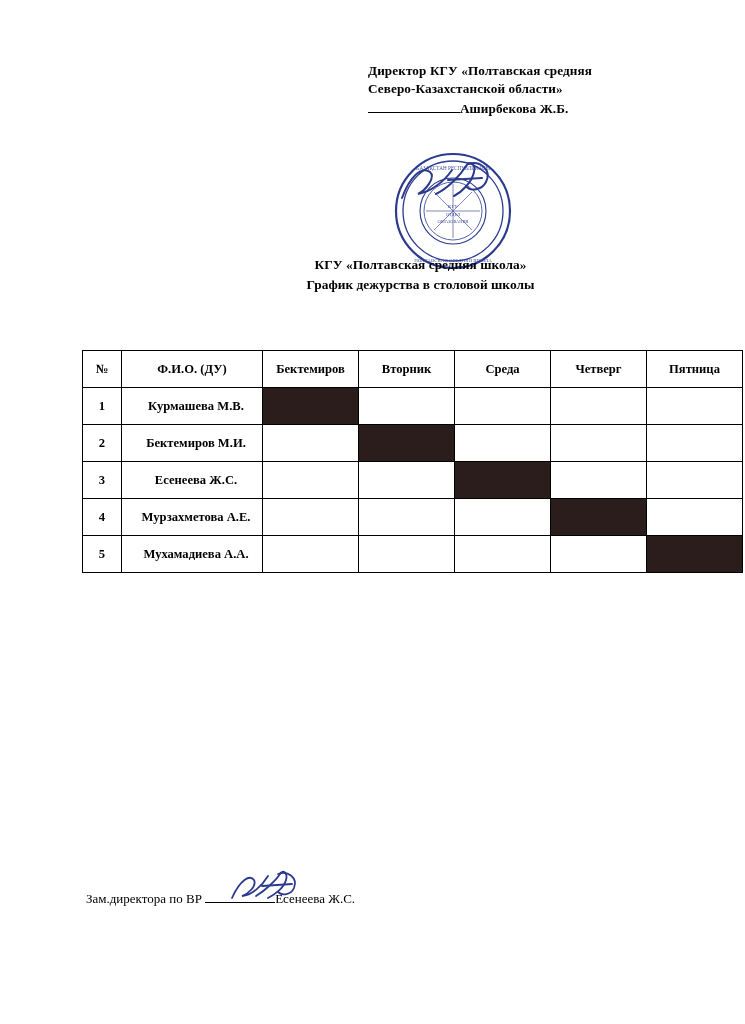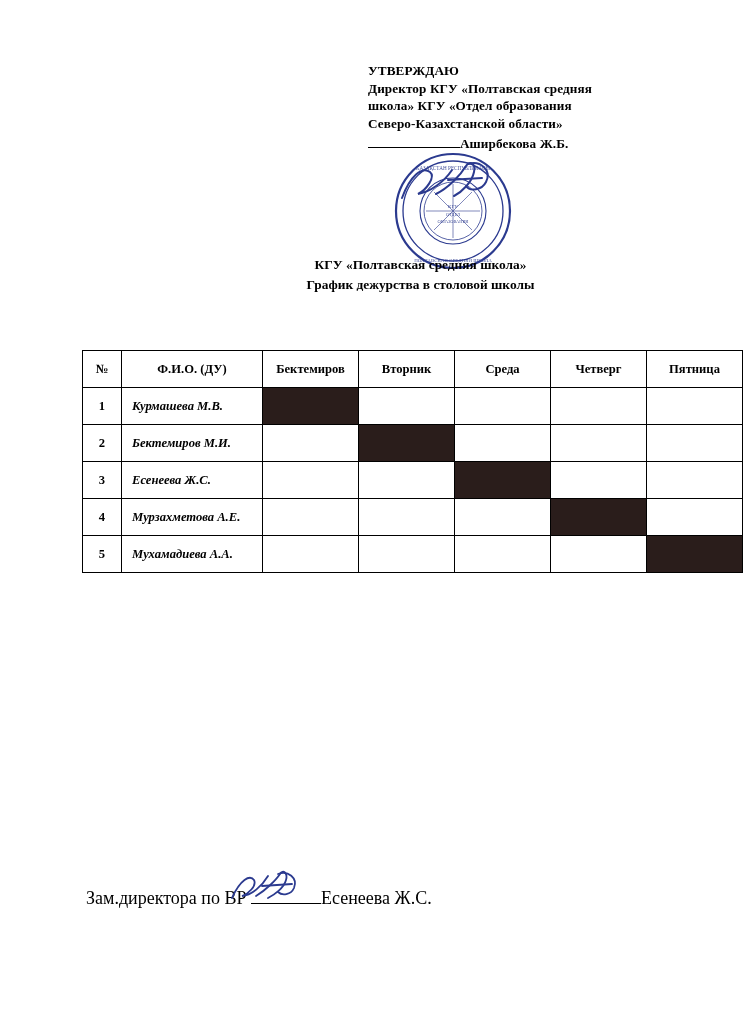--- a/index.html
+++ b/index.html
@@ -103,38 +103,37 @@
   }
   table.sched th.col-num,
   table.sched td.col-num {
     width: 34px;
   }
   table.sched th.col-name {
     width: 136px;
   }
   table.sched td.col-name {
     width: 136px;
-    text-align: left;
+    text-align: center;
     padding-left: 10px;
-    font-style: italic;
   }
   table.sched th.col-day,
   table.sched td.col-day {
     width: 91px;
   }
   table.sched td.filled {
     background: #2a1d1b;
   }
 
   
   .bottom-sign {
     position: absolute;
     left: 86px;
     top: 888px;
-    font-size: 18px;
+    font-size: 13px;
     font-weight: normal;
     white-space: nowrap;
   }
   .bottom-sign .sig-gap2 {
     display: inline-block;
     width: 70px;
     border-bottom: 1px solid #000;
     height: 14px;
   }
   .sig-bottom {
@@ -145,23 +144,21 @@
     height: 40px;
     pointer-events: none;
   }
 </style>
 </head>
 <body>
 
 <div class="page">
 
   <div class="approval">
-    <div class="line">УТВЕРЖДАЮ</div>
     <div class="line">Директор КГУ «Полтавская средняя</div>
-    <div class="line">школа» КГУ «Отдел образования</div>
     <div class="line">Северо-Казахстанской области»</div>
     <div class="sign-line-approval">
       <span class="sig-gap"></span><span>Аширбекова Ж.Б.</span>
     </div>
   </div>
 
   <svg class="stamp" viewBox="0 0 122 122">
     <circle cx="61" cy="61" r="57" fill="none" stroke="#2b3a8f" stroke-width="2.2"></circle>
     <circle cx="61" cy="61" r="50" fill="none" stroke="#2b3a8f" stroke-width="1.3"></circle>
     <circle cx="61" cy="61" r="33" fill="none" stroke="#2b3a8f" stroke-width="1.1"></circle>

